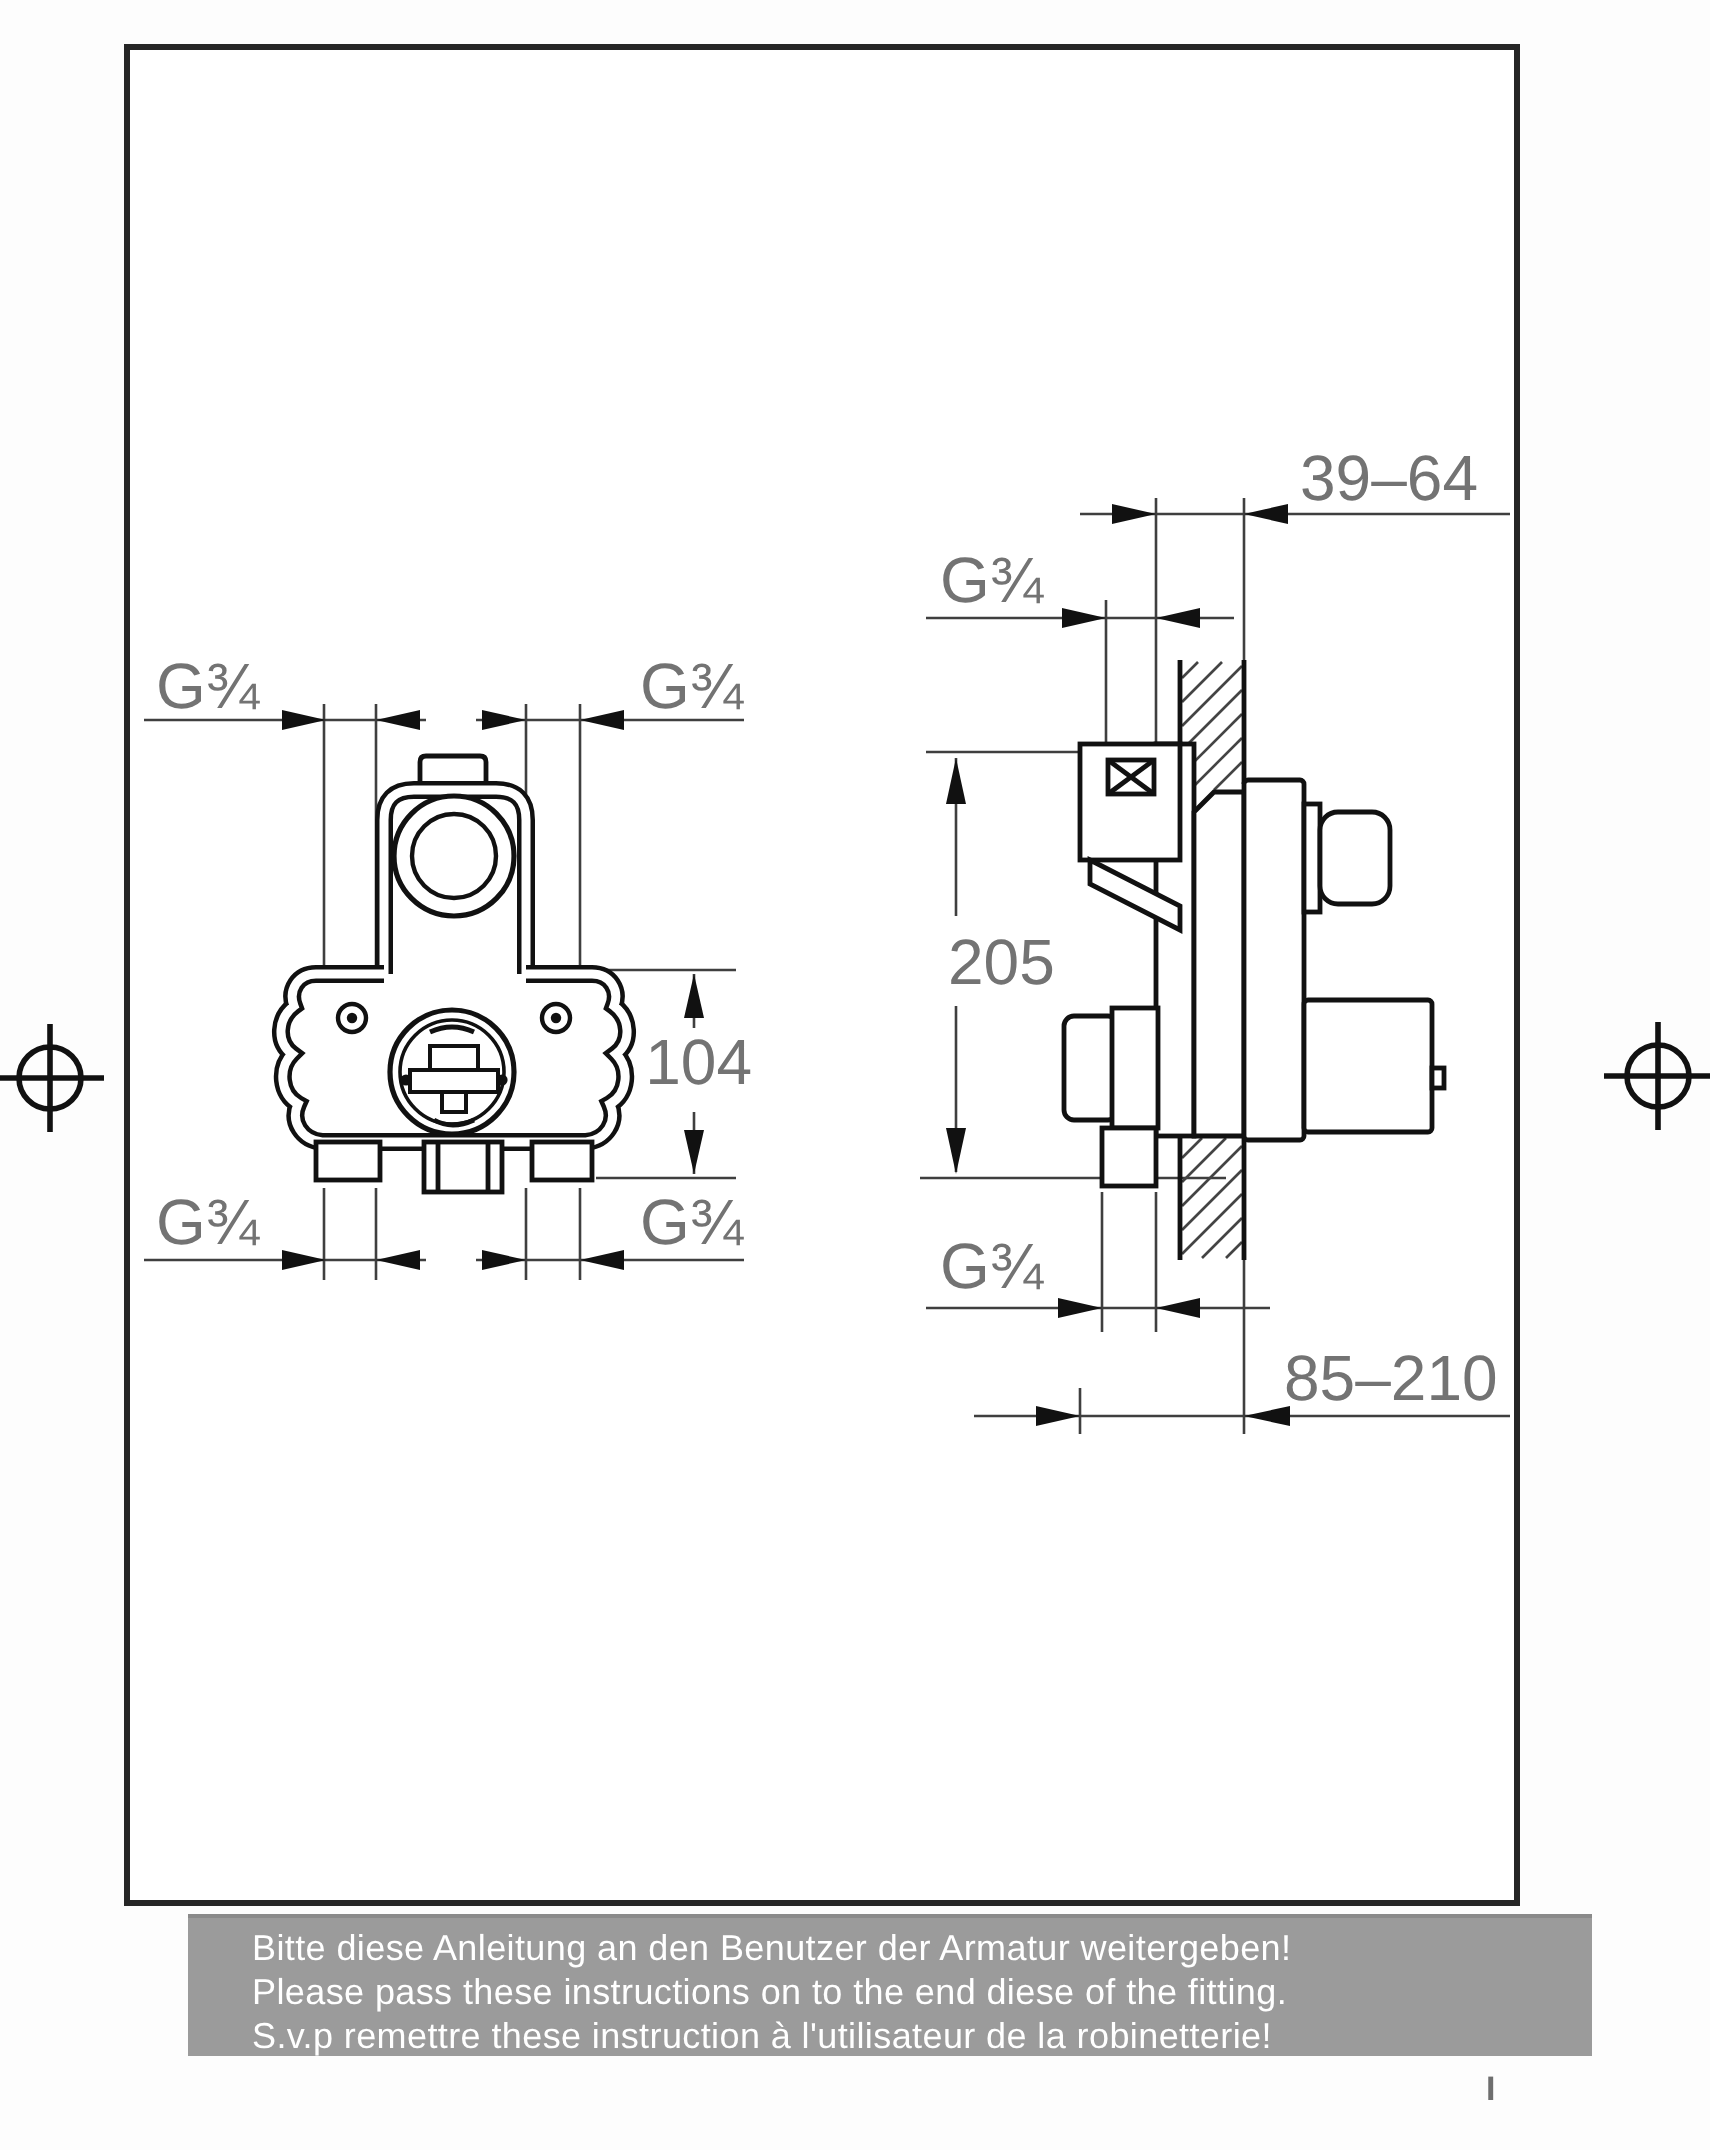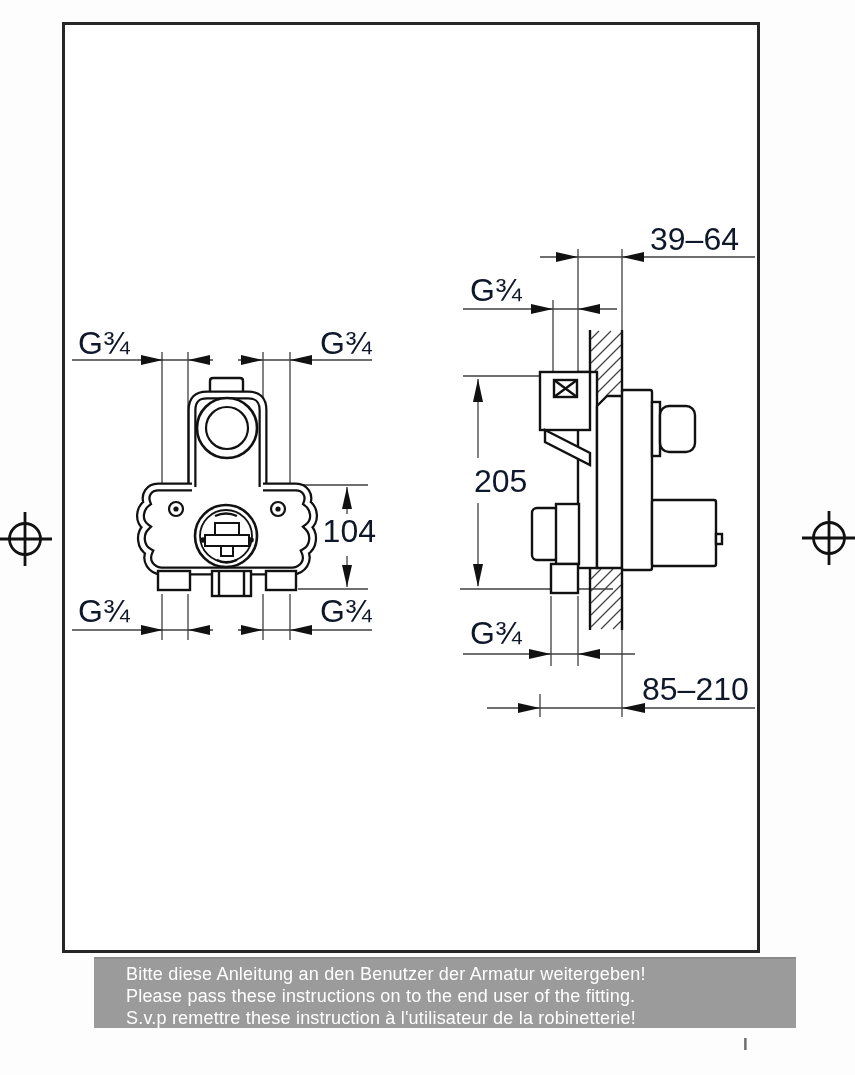--- a/index.html
+++ b/index.html
@@ -2,21 +2,21 @@
 <html><head>
 <meta charset="utf-8">
 <style>
   html,body{margin:0;padding:0;background:#ffffff;}
   .page{position:relative;width:855px;height:1075px;background:#fdfdfd;overflow:hidden;
         font-family:"Liberation Sans",sans-serif;}
   .frame{position:absolute;left:62px;top:22px;width:692px;height:925px;
          border:3px solid #262626;background:#ffffff;}
   svg{position:absolute;overflow:visible;}
   .dim-label{position:absolute;font-family:"Liberation Sans",sans-serif;font-size:32px;
-             line-height:34px;color:#0f172a;white-space:nowrap;letter-spacing:0;}
+             line-height:34px;color:#737373;white-space:nowrap;letter-spacing:0;}
   .centered{text-align:right;}
   .banner{position:absolute;left:58px;top:957px;width:702px;height:71px;background:#9b9b9b;
           border-top:2px solid #8a8a8a;box-sizing:border-box;padding:4px 0 0 32px;margin-left:36px;}
   .banner div{color:#ffffff;font-size:18px;line-height:22px;letter-spacing:0.2px;}
   .page-marker{position:absolute;left:743px;top:1035px;font-size:17px;font-weight:bold;
                color:#6e6e6e;font-family:"Liberation Sans",sans-serif;}
 </style>
 </head>
 <body>
 
@@ -182,18 +182,18 @@
     <line x1="29" y1="2" x2="29" y2="56" stroke="#111" stroke-width="2.8"></line>
   </svg>
   <svg style="left:800px;top:509px;" width="58" height="58" viewBox="0 0 58 58">
     <circle cx="29" cy="29" r="15.5" fill="none" stroke="#111" stroke-width="2.8"></circle>
     <line x1="2" y1="29" x2="56" y2="29" stroke="#111" stroke-width="2.8"></line>
     <line x1="29" y1="2" x2="29" y2="56" stroke="#111" stroke-width="2.8"></line>
   </svg>
 
   <div class="banner">
     <div>Bitte diese Anleitung an den Benutzer der Armatur weitergeben!</div>
-    <div>Please pass these instructions on to the end user of the fitting.</div>
+    <div>Please pass these instructions on to the end diese of the fitting.</div>
     <div>S.v.p remettre these instruction à l'utilisateur de la robinetterie!</div>
   </div>
 
   <span class="page-marker">I</span>
 </div>
 
 </body></html>

